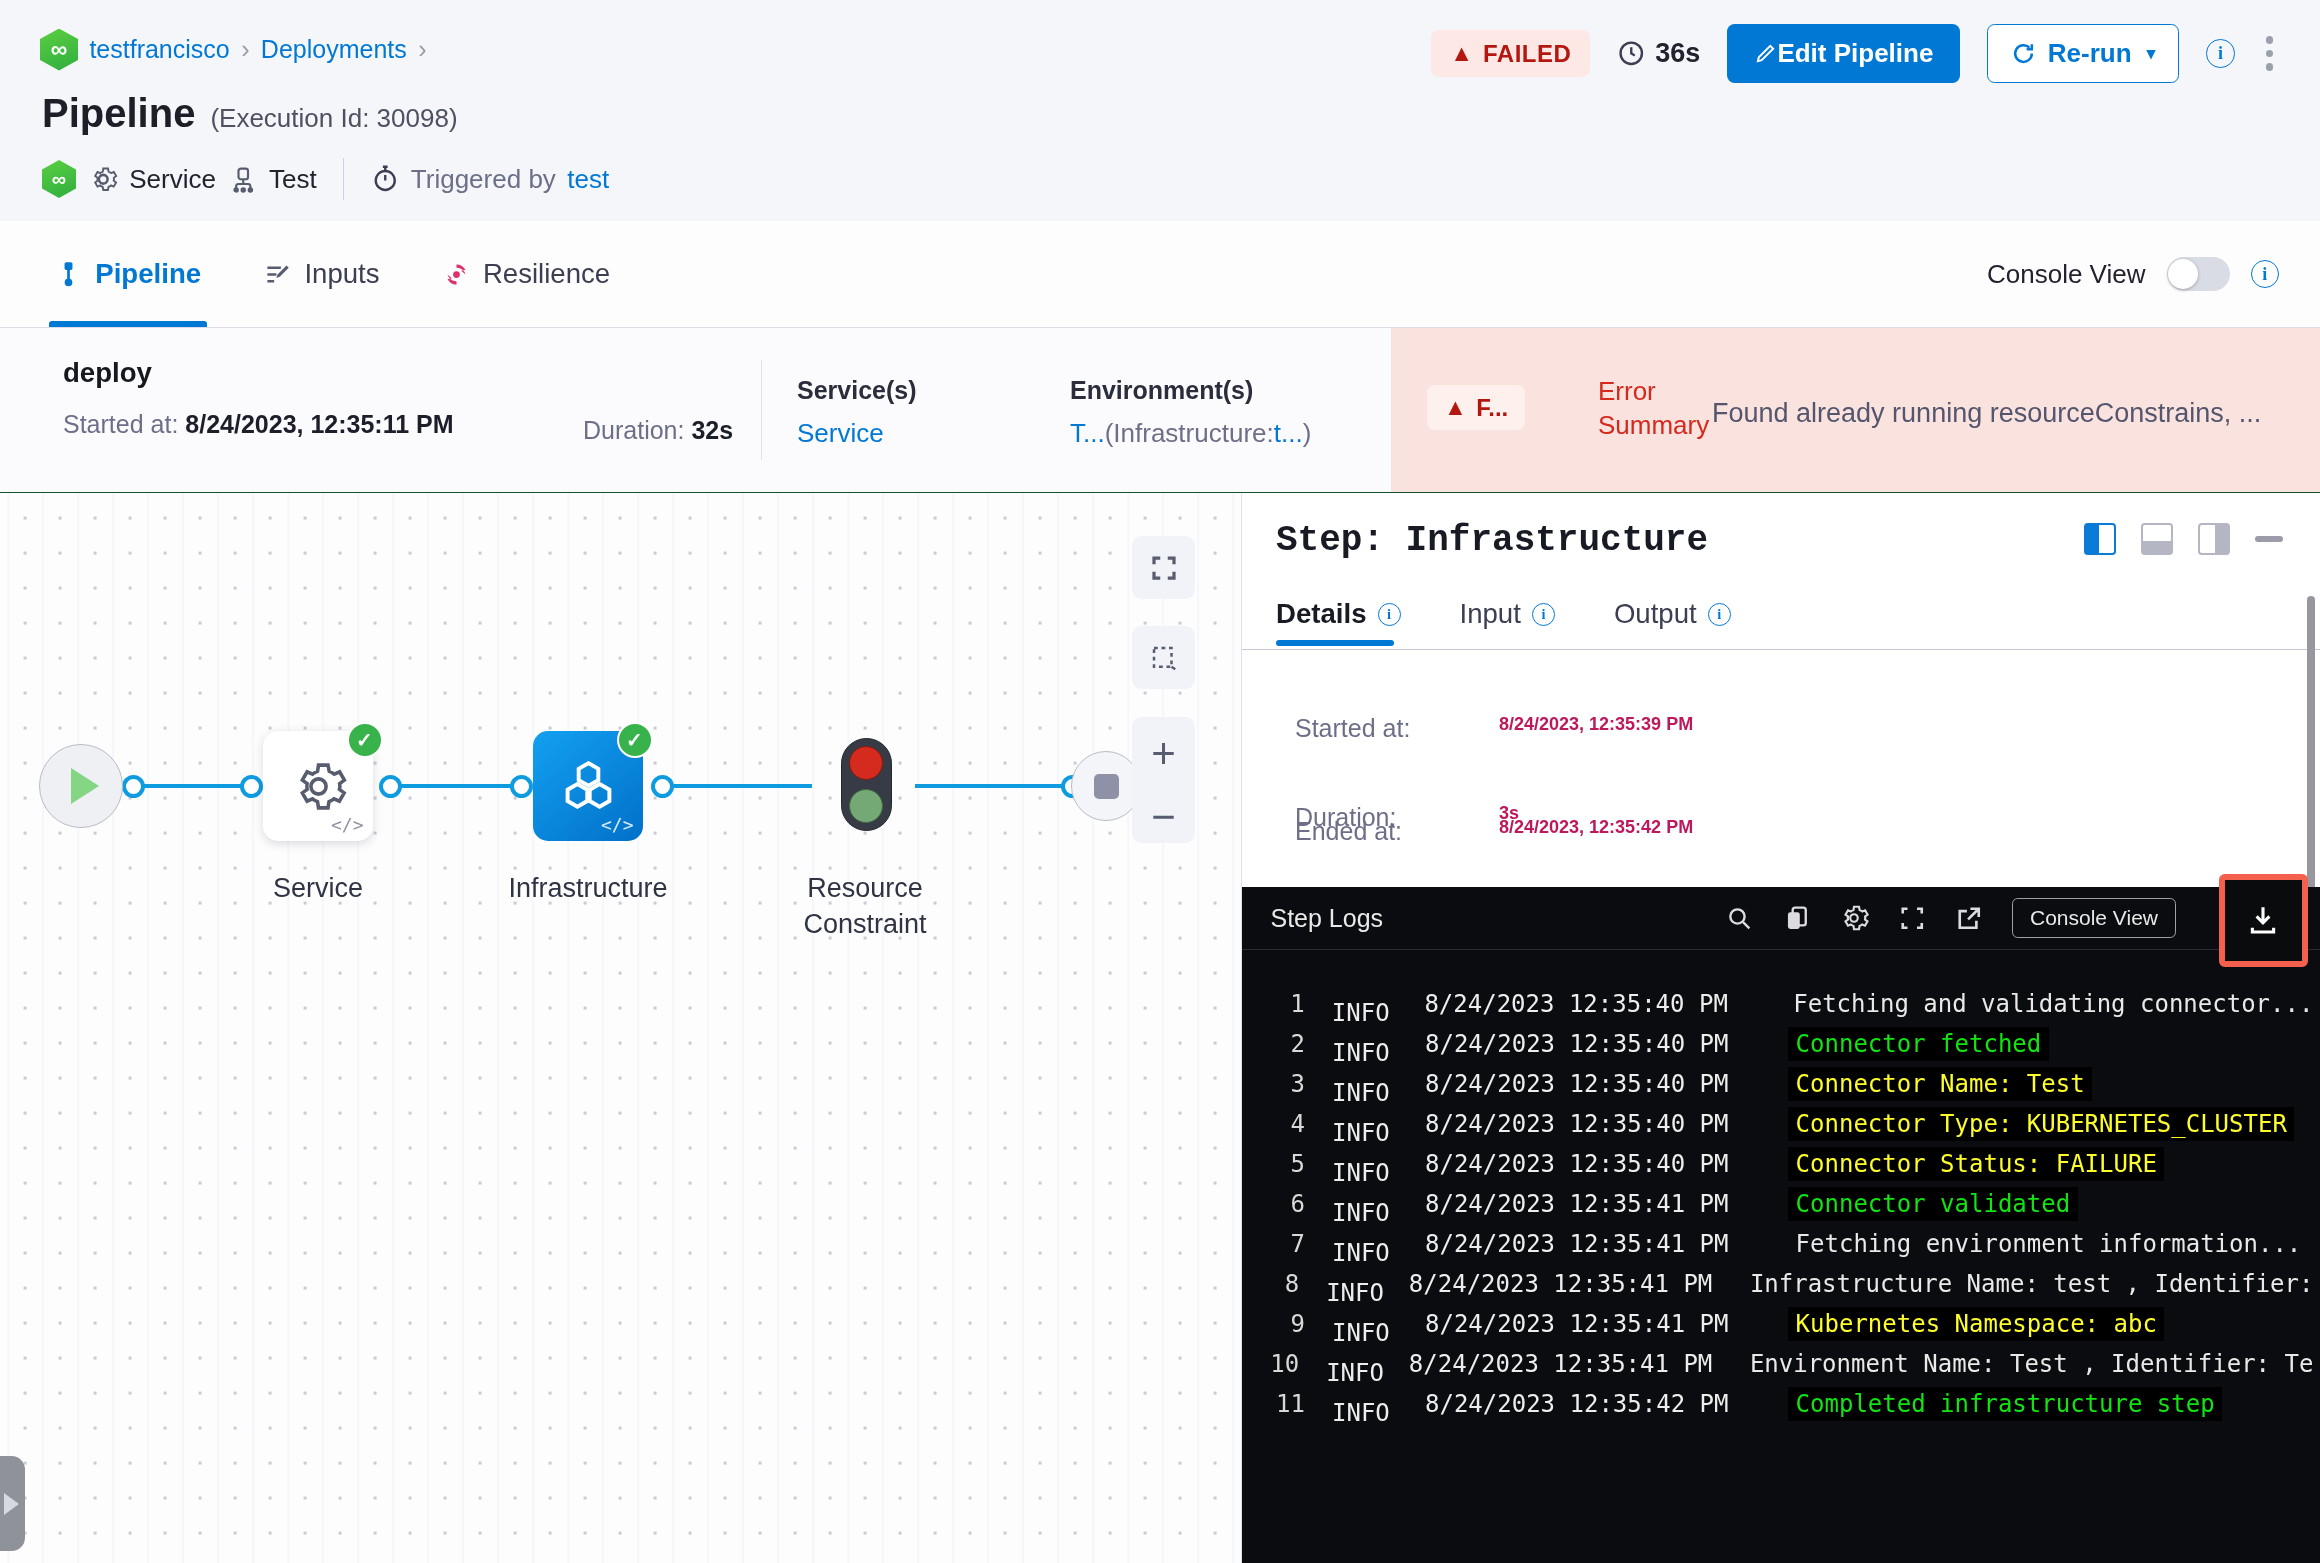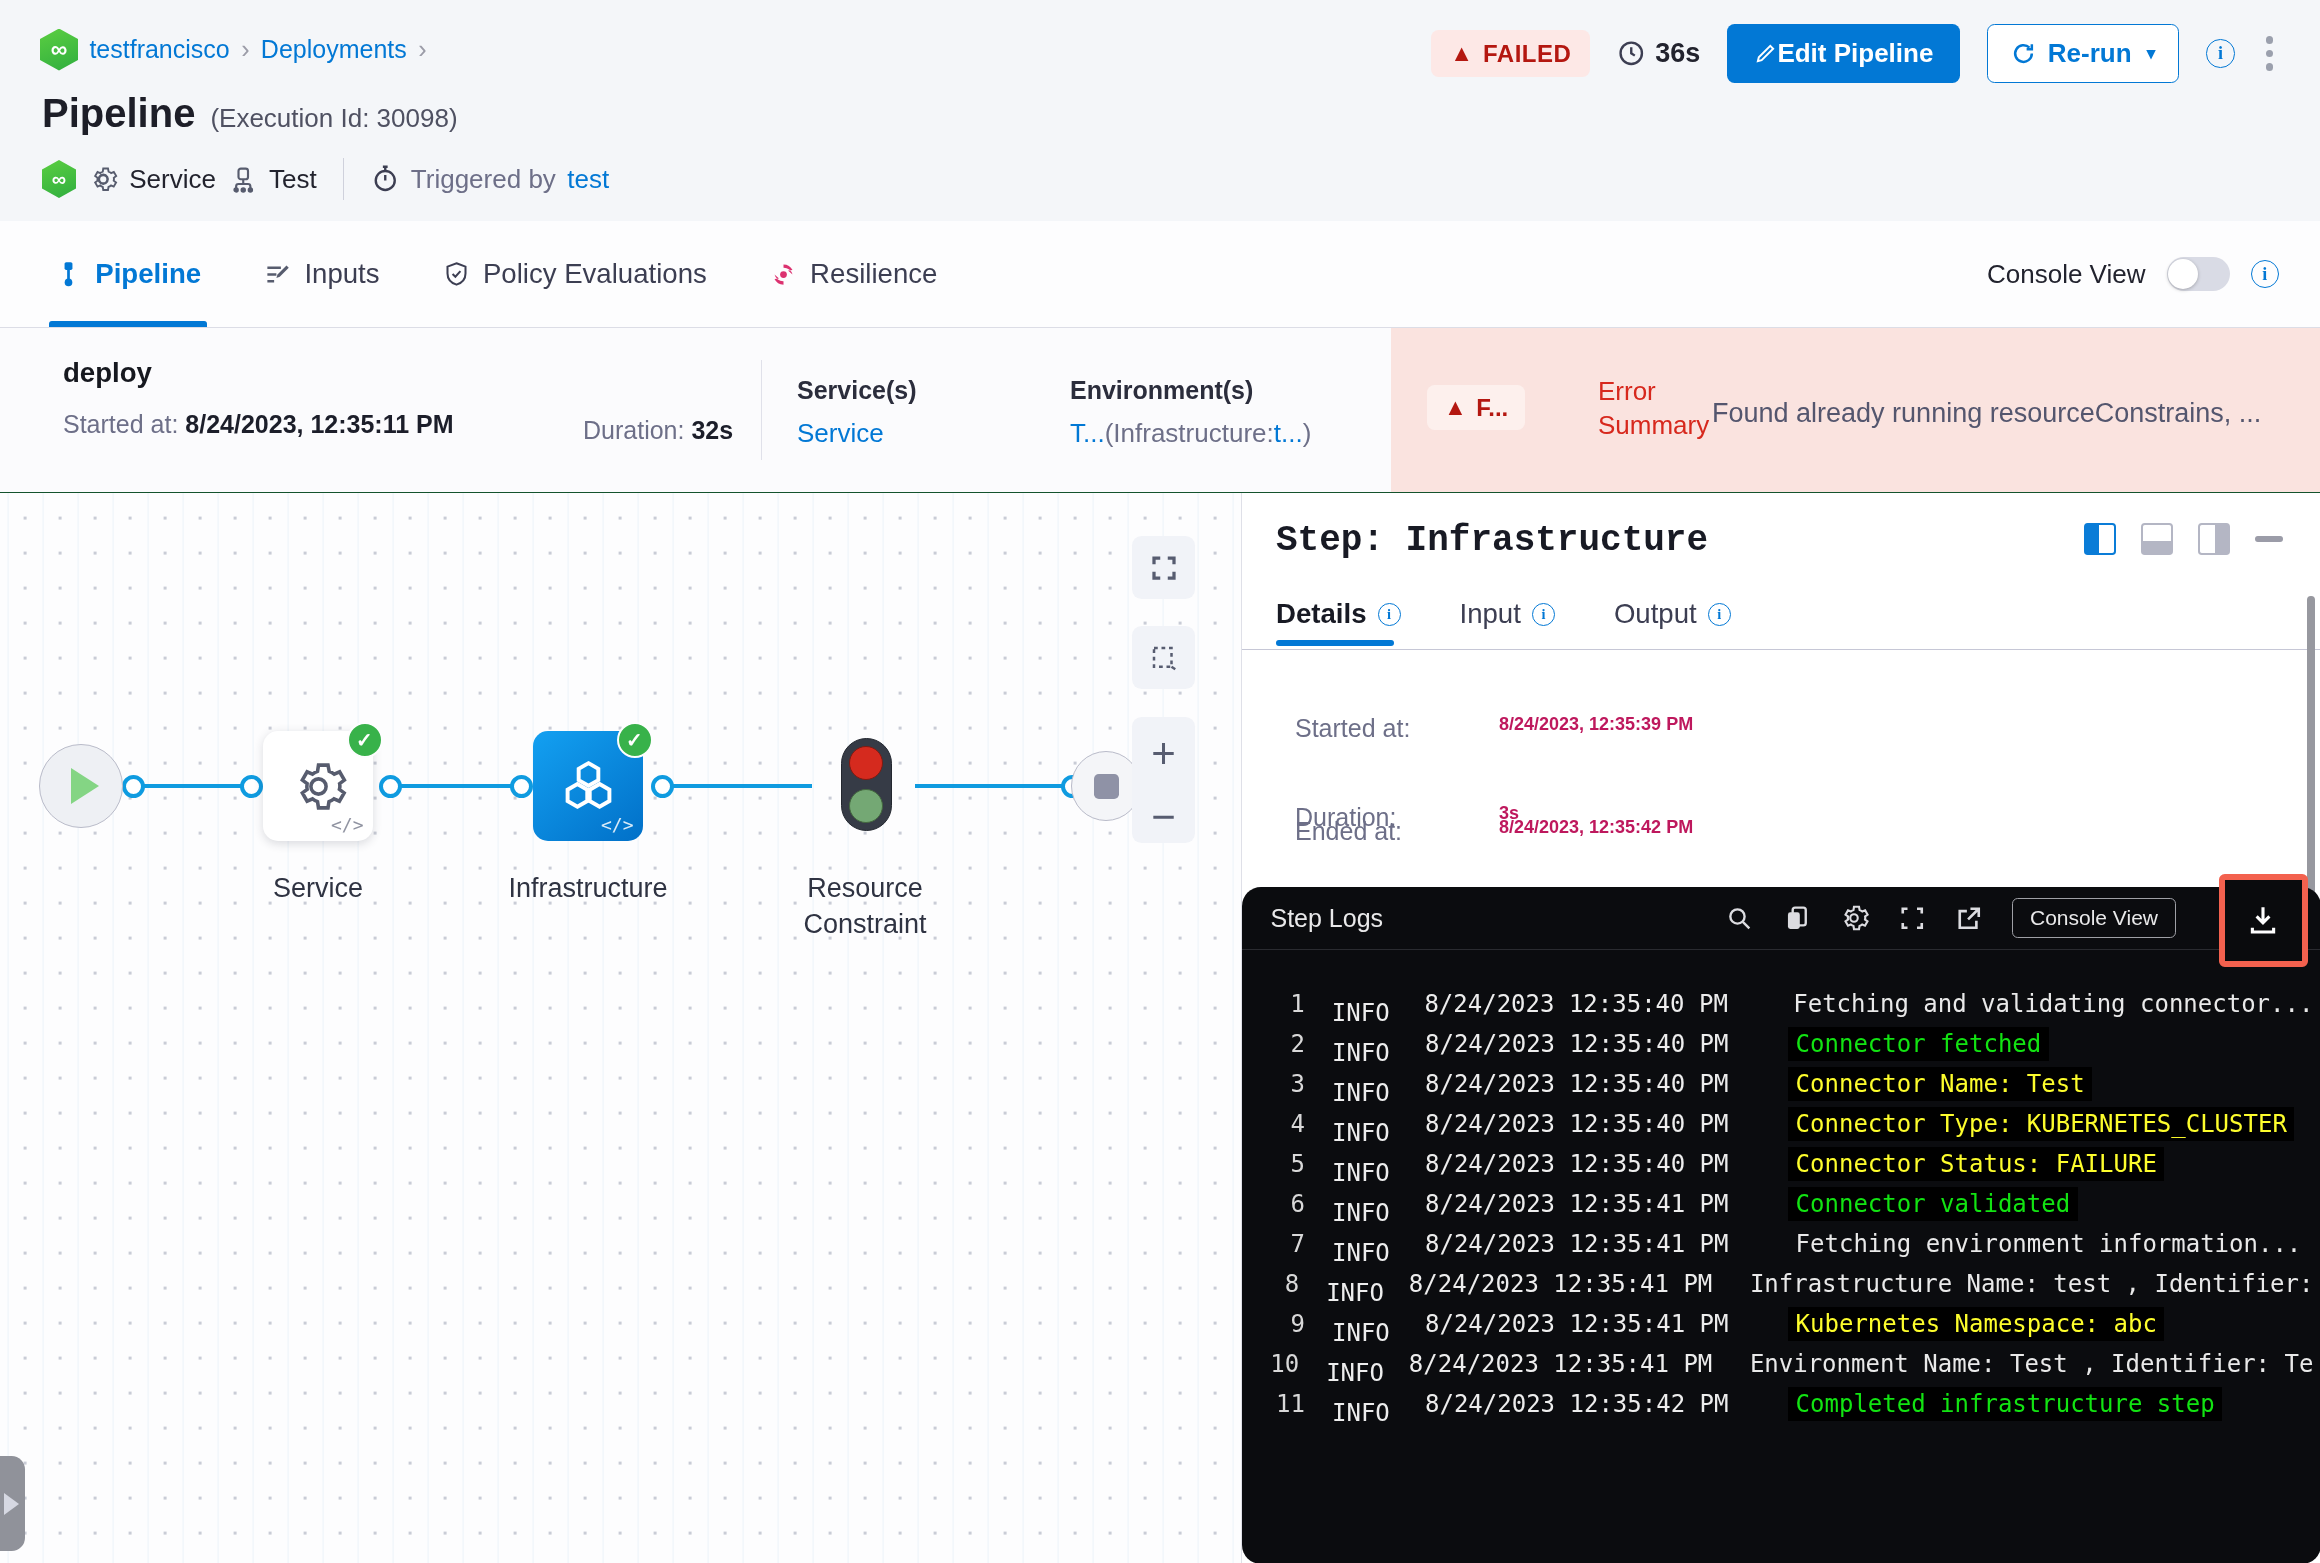--- a/index.html
+++ b/index.html
@@ -119,21 +119,21 @@
   .ptab.active { font-weight:800; color:#181a24; }
   .ptab-underline { position:absolute; left:34px; top:147px; width:118px; height:5.7px; background:#0278d5; border-radius:2.9px; }
   .panel-divider { position:absolute; left:0; top:156px; width:100%; height:1px; background:#c6c7d6; }
   .detail-row { position:absolute; left:53px; display:flex; font-size:25px; }
   .detail-row .dl { width:204px; color:#6d6f88; }
   .detail-row .dv { color:#be185d; font-weight:700; font-size:18px; }
   .dr0 { top:221px; } .dr1 { top:284px;margin-top:40px; } .dr2 { top:310px; }
   .panel-scrollbar { position:absolute; right:5.7px; top:103px; bottom:5.7px; width:8.6px; background:#97989f; border-radius:3.8px; cursor:pointer; }
 
   
-  .logs { position:absolute; left:0; top:394px; width:100%; bottom:0; background:#0b0c0f;border-radius:19px; }
+  .logs { position:absolute; left:0; top:394px; width:100%; bottom:0; background:#0b0c0f; }
   .logs-header { height:63px; display:flex; align-items:center; padding:0 28.5px; gap:28.5px; border-bottom:1px solid #2a2b30; }
   .logs-title { font-size:25px; color:#e9e9ea; margin-right:auto; }
   .licon { color:#dcdce0; cursor:pointer; display:flex; }
   .console-btn { border:1.9px solid #9fa0a6; border-radius:5.7px; padding:6.7px 17px; font-size:21px; color:#e9e9ea; cursor:pointer; white-space:nowrap; }
   .dl-slot { width:88px; }
   .red-box { position:absolute; right:13.3px; top:-13.3px; width:89px; height:93px; border:6.7px solid #f3614e; border-radius:5.7px; background:#0a0b0d; display:flex; align-items:center; justify-content:center; color:#fff; cursor:pointer; z-index:5; }
   .logs-body { padding:34px 0 0 21px; font-family:"DejaVu Sans Mono",monospace; font-size:24px; }
   .log-row { display:flex; align-items:center; height:40px; white-space:nowrap; overflow:hidden; }
   .log-row .ln { width:42px; text-align:right; color:#d8d8d8; }
   .log-row .lvl { width:74px; margin-left:27px; color:#ededed;margin-top:18px; }
@@ -250,29 +250,20 @@
       <span>Pipeline</span>
     </div>
     <div class="tab">
       <span>
         <svg width="27" height="27" viewBox="0 0 24 24" fill="none" stroke="#575c6e" stroke-width="2.2">
             <path d="M3 6h12M3 12h8M3 18h6"></path>
             <path d="M20 4l2 2-8 8-3 1 1-3 8-8z" fill="#575c6e" stroke="none"></path>
           </svg>
       </span>
       <span>Inputs</span>
-    </div>
-    <div class="tab">
-      <span>
-        <svg width="27" height="27" viewBox="0 0 24 24" fill="none" stroke="#3c3e52" stroke-width="1.8">
-            <path d="M12 2l8 3v6c0 5-3.5 8.5-8 10-4.5-1.5-8-5-8-10V5z"></path>
-            <path d="M8.5 11.5l2.5 2.5 4.5-5"></path>
-          </svg>
-      </span>
-      <span>Policy Evaluations</span>
     </div>
     <div class="tab">
       <span>
         <svg width="27" height="27" viewBox="0 0 24 24" fill="#dc3270">
             <path d="M12 3a9 9 0 0 1 8 5l-4 .5L20 12a8 8 0 0 0-8-6zM12 21a9 9 0 0 1-8-5l4-.5L4 12a8 8 0 0 0 8 6z"></path>
             <circle cx="12" cy="12" r="3"></circle>
           </svg>
       </span>
       <span>Resilience</span>
     </div>

